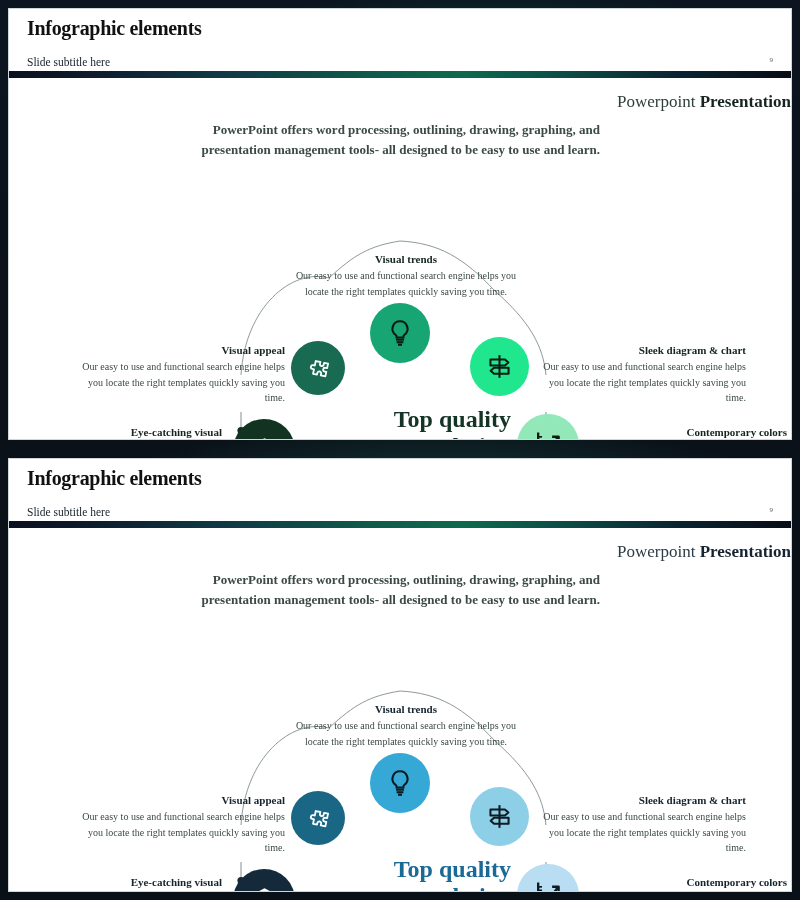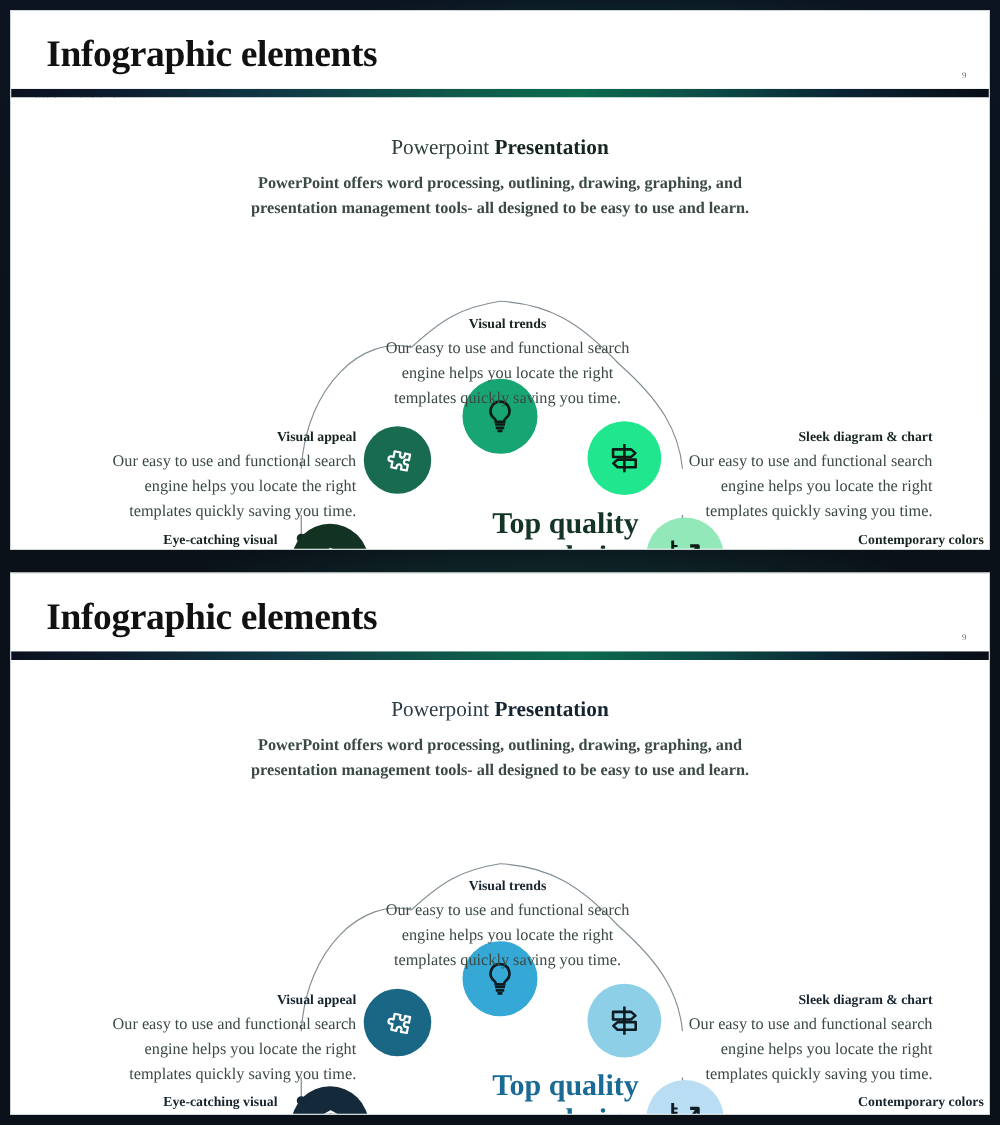--- a/index.html
+++ b/index.html
@@ -31,24 +31,24 @@
   .slide-header{
     position:relative;
     height:62px;
     box-sizing:border-box;
     padding:9px 18px 0 18px;
     background:#ffffff;
   }
   .slide-title{
     font-family:"Liberation Serif", serif;
     font-weight:bold;
-    font-size:30px;
+    font-size:20px;
     letter-spacing:-0.3px;
     color:#111111;
-    margin:10px;
+    margin:0;
     line-height:1.08;
   }
   .slide-subtitle{
     font-family:"Liberation Serif", serif;
     font-size:11.5px;
     color:#16202a;
     margin-top:16px;
   }
   .page-num{
     position:absolute;
@@ -66,22 +66,22 @@
   }
   .slide-body{
     position:relative;
     background:#ffffff;
     height:calc(100% - 69px);
     overflow:hidden;
   }
 
   
   .deck-head{
-    position:absolute; left:0; right:0; top:30px;
-    text-align:center;
+    position:absolute; left:0; right:0; top:14px;
+    text-align:right;
   }
   .deck-head h2{
     margin:0;
     font-family:"Liberation Serif", serif;
     font-size:17px;
     font-weight:normal;
     color:#2e3f39;
   }
   .deck-head h2 b{ font-weight:bold; color:#16251f; }
   .s2 .deck-head h2{ color:#2c3c46; }
@@ -119,21 +119,21 @@
     font-family:"Liberation Serif", serif;
     font-weight:bold;
     font-size:11px;
     color:#16251f;
     margin-bottom:3px;
     white-space:nowrap;
   }
   .s2 .txt .t-title{ color:#15242f; }
   .txt .t-desc{
     font-family:"Liberation Serif", serif;
-    font-size:13px;
+    font-size:10px;
     line-height:1.55;
     color:#3c4a44;
   }
   .txt.right-align{ text-align:right; }
   .txt.left-align{ text-align:right; }
 
   .center-title{
     position:absolute;
     width:220px;
     text-align:right;

